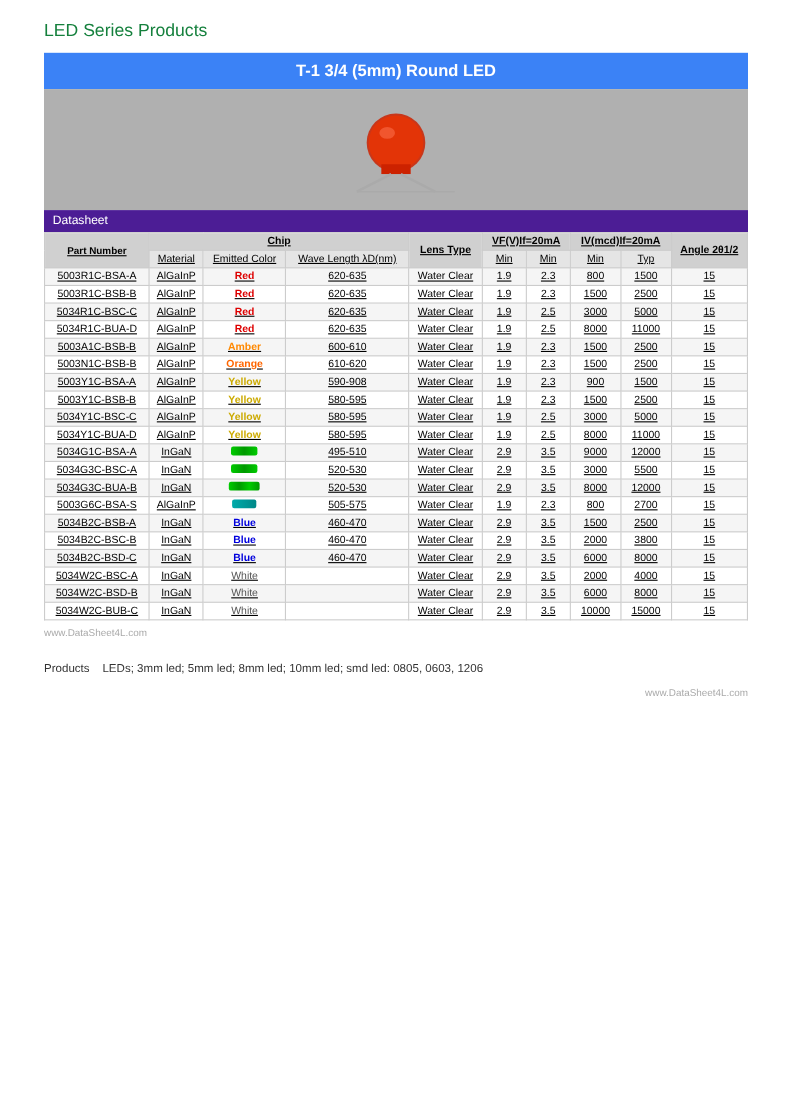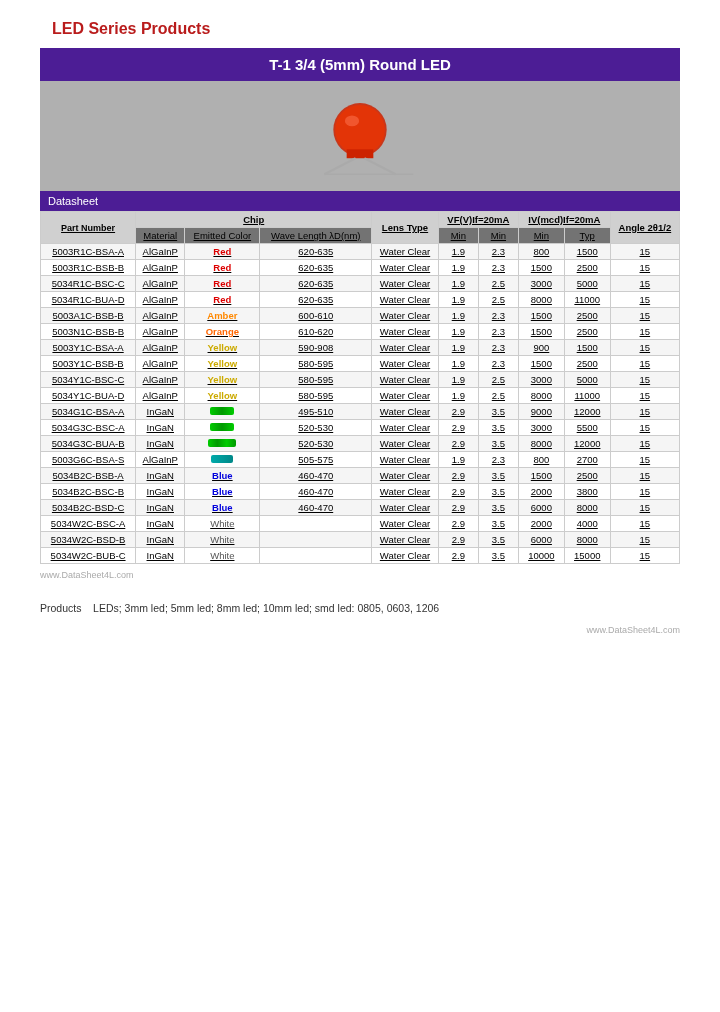--- a/index.html
+++ b/index.html
@@ -6,28 +6,27 @@
     body {
       font-family: Arial, sans-serif;
       font-size: 11px;
       background: #fff;
       width: 720px;
       min-height: 1012px;
       padding: 20px 40px;
       color: #000;
     }
     .page-title {
-      color: #b91c1c;
+      color: #15803d;
       font-size: 16px;
-      font-weight: bold;
+      font-weight: normal;
       margin-bottom: 10px;
-      margin-left: 12px;
     }
     .product-header {
-      background: #4c1d95;
+      background: #3b82f6;
       color: #fff;
       text-align: center;
       font-size: 15px;
       font-weight: bold;
       padding: 8px;
     }
     .led-image-container {
       background: #b0b0b0;
       text-align: center;
       padding: 15px;
@@ -57,21 +56,21 @@
       border: 1px solid #ccc;
       padding: 2px 3px;
       text-align: center;
       vertical-align: middle;
     }
     .header-row-top th {
       background: #d0d0d0;
       font-weight: bold;
     }
     .header-row-sub th {
-      background: #737373;
+      background: #e5e5e5;
       font-weight: normal;
     }
     .part-number-cell {
       background: #d0d0d0;
       font-weight: bold;
       font-size: 9px;
     }
     tr:nth-child(odd) td { background: #f5f5f5; }
     tr:nth-child(even) td { background: #ffffff; }
     .color-red { color: #dd0000; font-weight: bold; }

